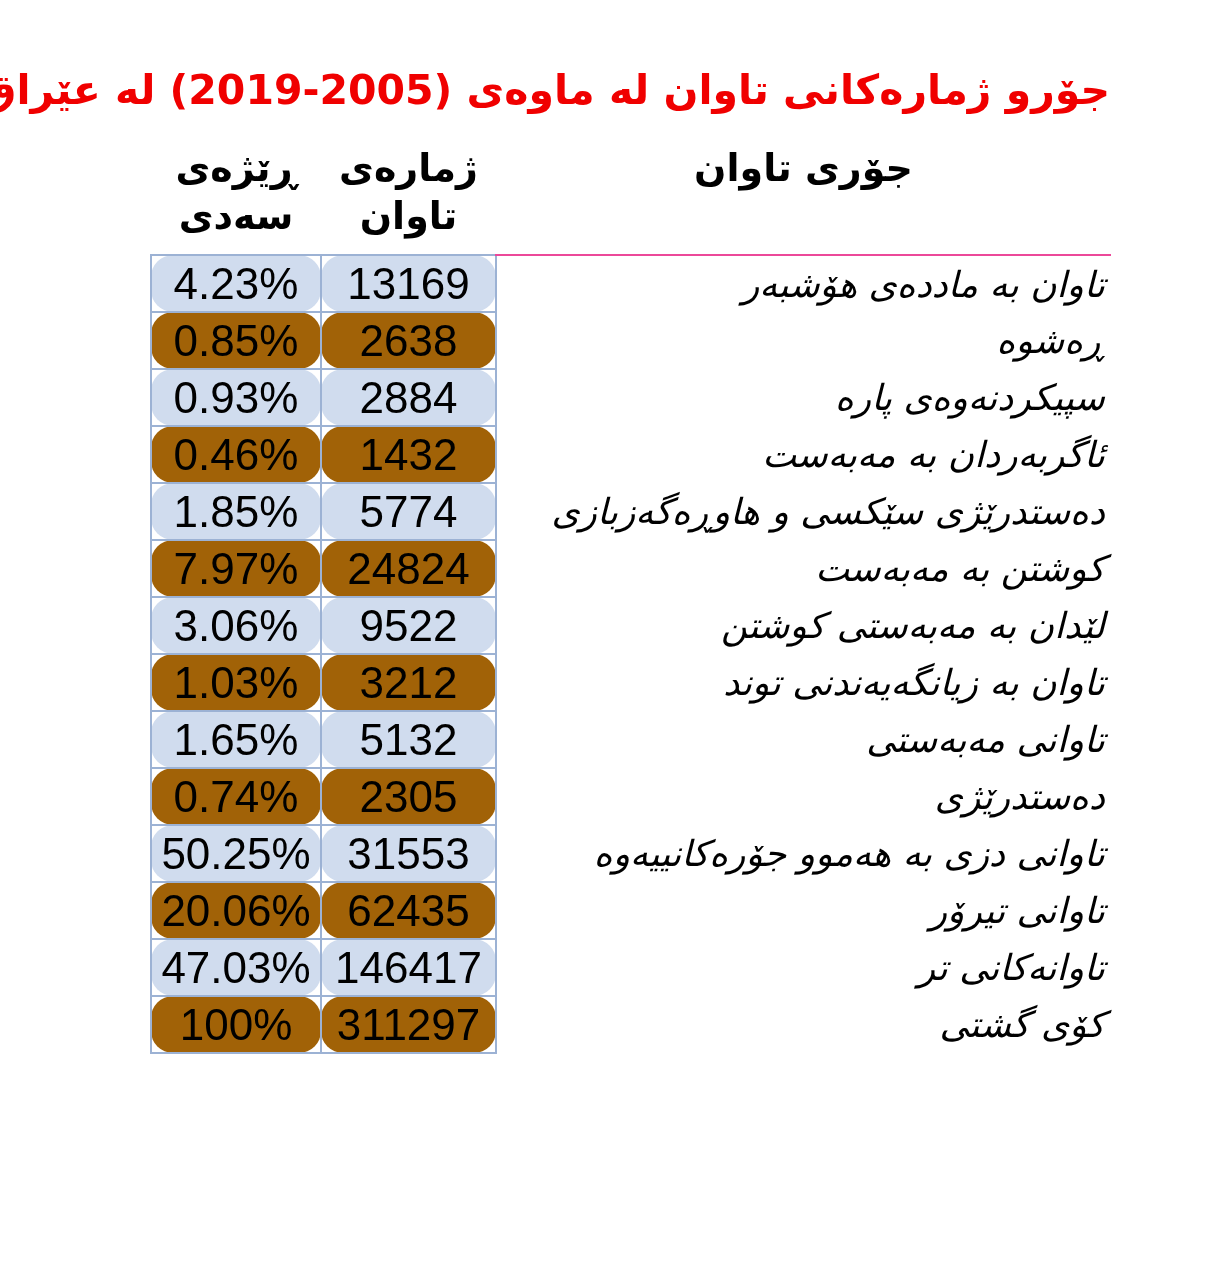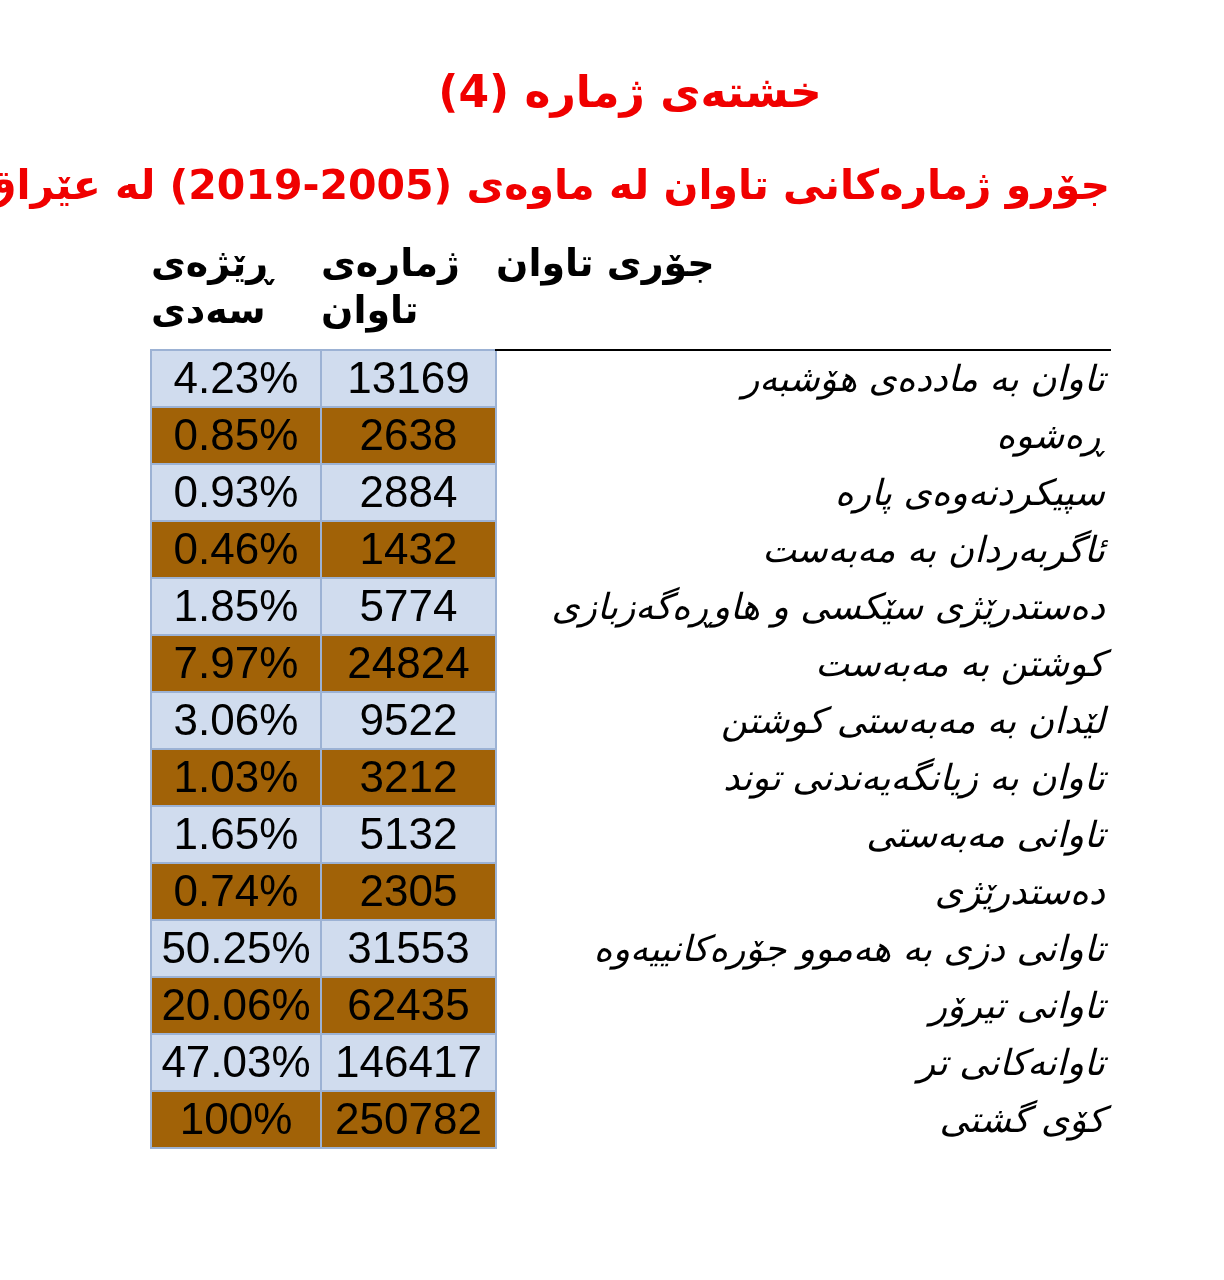--- a/index.html
+++ b/index.html
@@ -52,32 +52,33 @@
   .crime-table col.col-pct    { width: 170px; }
 
   .crime-table thead th {
     border: none;
     background: transparent;
     vertical-align: top;
     padding: 0 0 14px 0;
     font-weight: bold;
     font-size: 38px;
     line-height: 1.25;
-    text-align: left;
+    text-align: center;
     font-family: "DejaVu Sans", sans-serif;
   }
   .crime-table thead th.h-crime {
   }
 
   .crime-table tbody tr {
     height: 57px;
   }
   .crime-table td {
     vertical-align: middle;
     padding: 0;
+    border-radius: 22px;
   }
   .crime-table td.cell-count,
   .crime-table td.cell-pct {
     border: 2px solid #9cb2d4;
     text-align: center;
     font-family: "Liberation Sans", sans-serif;
     font-size: 44px;
     background: #a16207;
   }
   .crime-table tbody tr:nth-child(odd) td.cell-count,
@@ -88,29 +89,28 @@
     border: none;
     background: transparent;
     text-align: right;
     padding-right: 6px;
     font-family: "DejaVu Sans", sans-serif;
     font-style: italic;
     font-size: 36px;
     white-space: nowrap;
   }
   .crime-table tbody tr:first-child td.cell-crime {
-    border-top: 2px solid #000000;
+    border-top: 2px solid #ec4899;
   }
 </style>
 </head>
 <body>
 
 <div class="content">
 
-  <h1 class="doc-title" dir="rtl">خشتەی ژمارە (4)</h1>
 
   <h2 class="doc-subtitle" dir="rtl">جۆرو ژمارەکانی تاوان لە ماوەی (2005-2019) لە عێراق</h2>
 
   <table class="crime-table" dir="rtl">
     <colgroup>
       <col class="col-crime">
       <col class="col-count">
       <col class="col-pct">
     </colgroup>
     <thead>
@@ -187,19 +187,19 @@
         <td class="cell-count">62435</td>
         <td class="cell-pct">20.06%</td>
       </tr>
       <tr>
         <td class="cell-crime">تاوانەکانی تر</td>
         <td class="cell-count">146417</td>
         <td class="cell-pct">47.03%</td>
       </tr>
       <tr>
         <td class="cell-crime">کۆی گشتی</td>
-        <td class="cell-count">250782</td>
+        <td class="cell-count">311297</td>
         <td class="cell-pct">100%</td>
       </tr>
     </tbody>
   </table>
 
 </div>
 
 </body></html>

